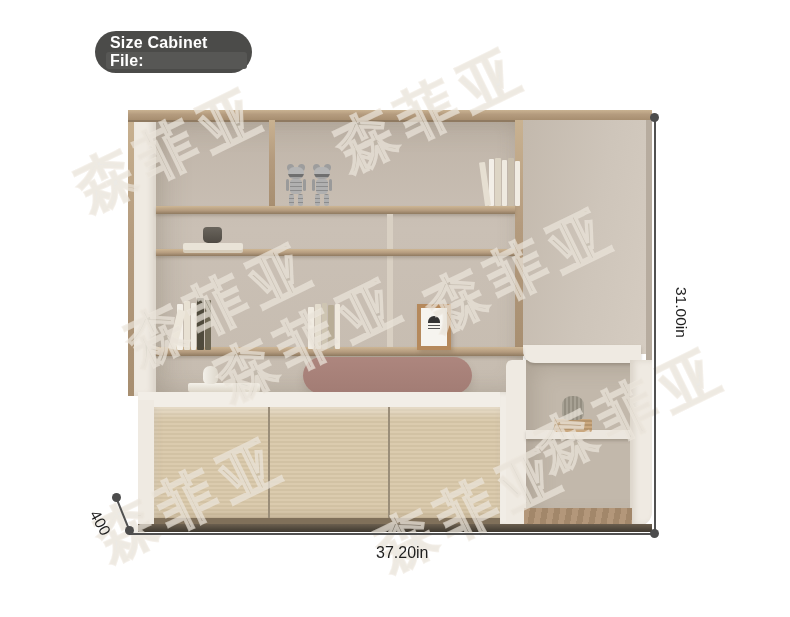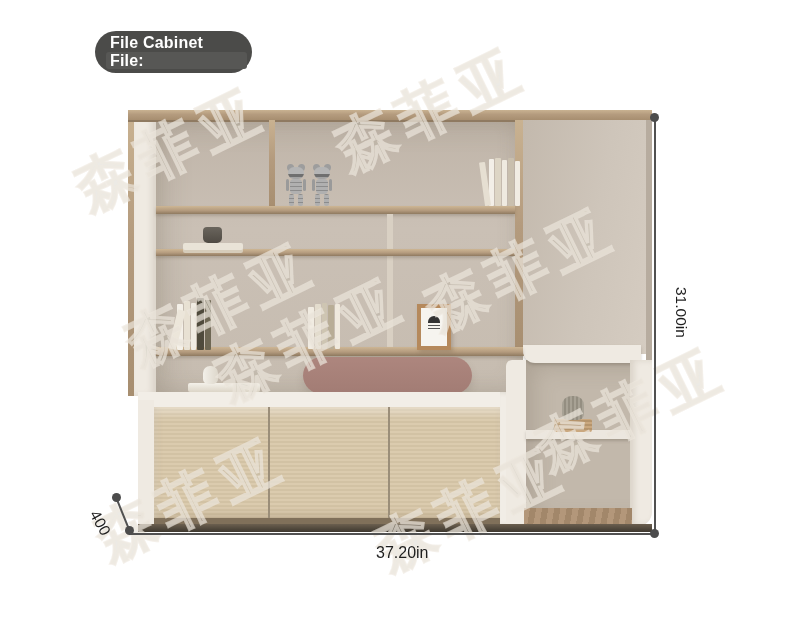--- a/index.html
+++ b/index.html
@@ -170,17 +170,17 @@
   <div class="dline" style="left:129px;top:533px;width:527px;height:2px;"></div>
   <div class="dtext" style="left:376px;top:544px;">37.20in</div>
 
   <div class="dline" style="left:117px;top:497px;width:37px;height:2px;transform:rotate(68deg);transform-origin:0 0;"></div>
   <div class="dot" style="left:112px;top:493px;"></div>
   <div class="dot" style="left:125px;top:526px;"></div>
   <div class="dtext" style="left:87px;top:514px;transform:rotate(61deg);font-size:15.5px;">400</div>
 
   <div class="badge">
     <div class="badge-strip"></div>
-    <div class="badge-line">File Cabinet</div>
+    <div class="badge-line">Size Cabinet</div>
     <div class="badge-line">File:</div>
   </div>
 
 </div>
 
 </body></html>

